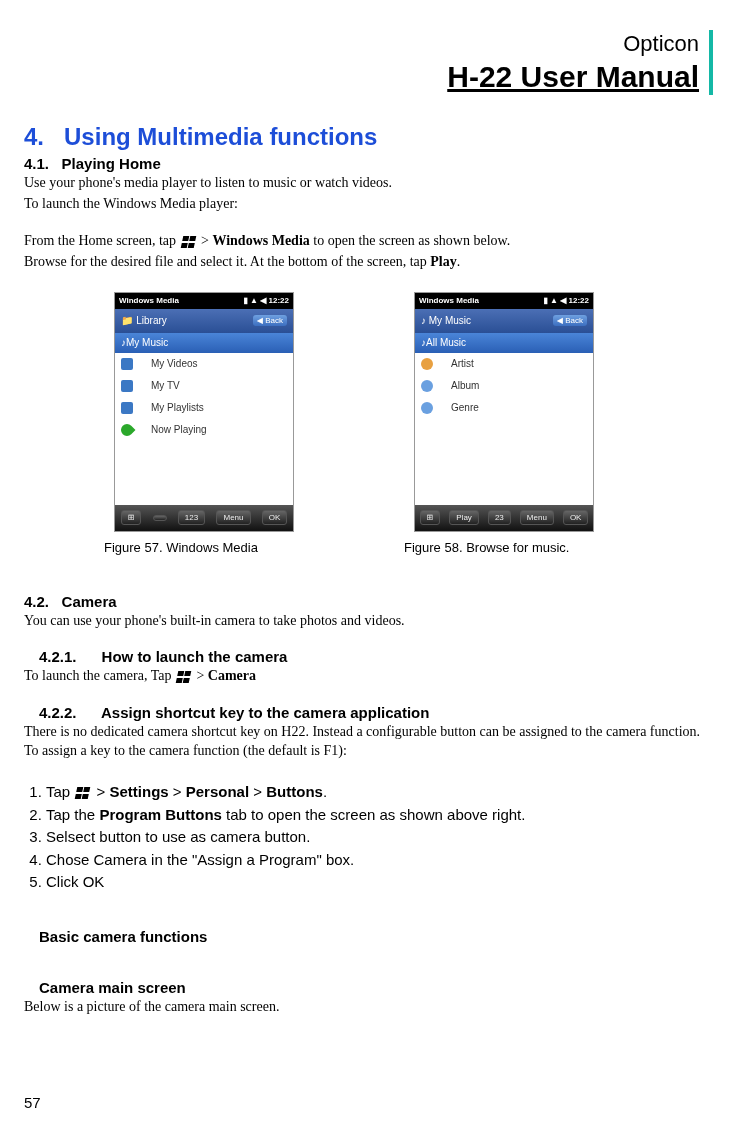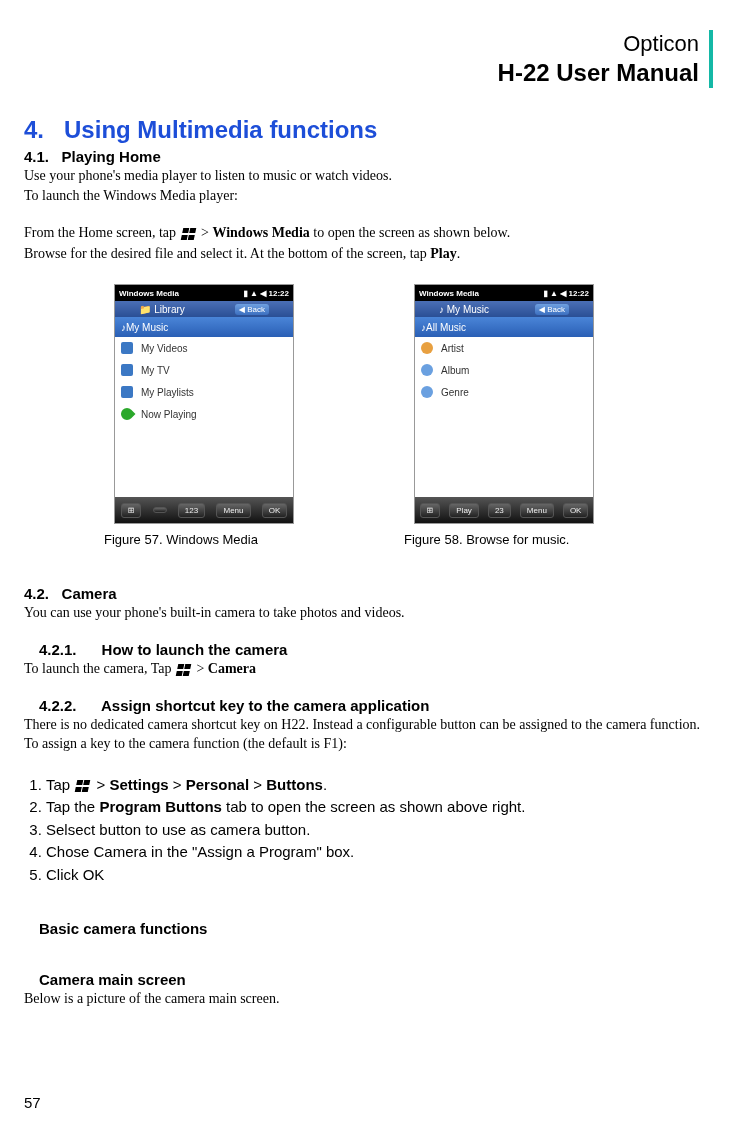--- a/index.html
+++ b/index.html
@@ -17,21 +17,21 @@
     min-height: 1131px;
   }
   .header-block {
     text-align: right;
     border-right: 4px solid #14b8a6;
     padding-right: 10px;
     margin-bottom: 28px;
     line-height: 1.25;
   }
   .header-line1 { font-size: 22px; }
-  .header-line2 { font-size: 24px; font-weight: bold; }
+  .header-line2 { font-size: 30px; font-weight: bold; text-decoration: underline; }
   .h1 {
     color: #1d4ed8;
     font-size: 24px;
     font-weight: bold;
     margin: 11px 0 4px 0;
   }
   .h2 {
     font-size: 15px;
     font-weight: bold;
     margin: 0 0 2px 0;
@@ -70,27 +70,27 @@
     background: #000;
     color: #fff;
     display: flex;
     align-items: center;
     justify-content: space-between;
     padding: 0 4px;
     font-size: 8px;
     font-weight: bold;
   }
   .ps-bar {
-    height: 16px;
+    height: 24px;
     background: linear-gradient(#4b6fb5, #2a4f95);
     color: #fff;
     display: flex;
     align-items: center;
     justify-content: space-between;
-    padding: 0 24px;
+    padding: 0 6px;
     font-size: 10px;
     text-align: center;
   }
   .ps-bar .back {
     background: linear-gradient(#6fa0e0, #3c6fc0);
     border-radius: 3px;
     padding: 1px 4px;
     font-size: 8px;
   }
   .ps-selected {
@@ -100,21 +100,21 @@
     display: flex;
     align-items: center;
     padding: 0 6px;
     font-size: 10px;
   }
   .ps-item {
     height: 22px;
     display: flex;
     align-items: center;
     padding: 0 6px;
-    gap: 8px;
+    gap: 18px;
     font-size: 10px;
     color: #333;
   }
   .ps-body { flex: 1; background: #fff; }
   .ps-bottom {
     height: 26px;
     background: linear-gradient(#555, #111);
     display: flex;
     align-items: center;
     justify-content: space-around;

